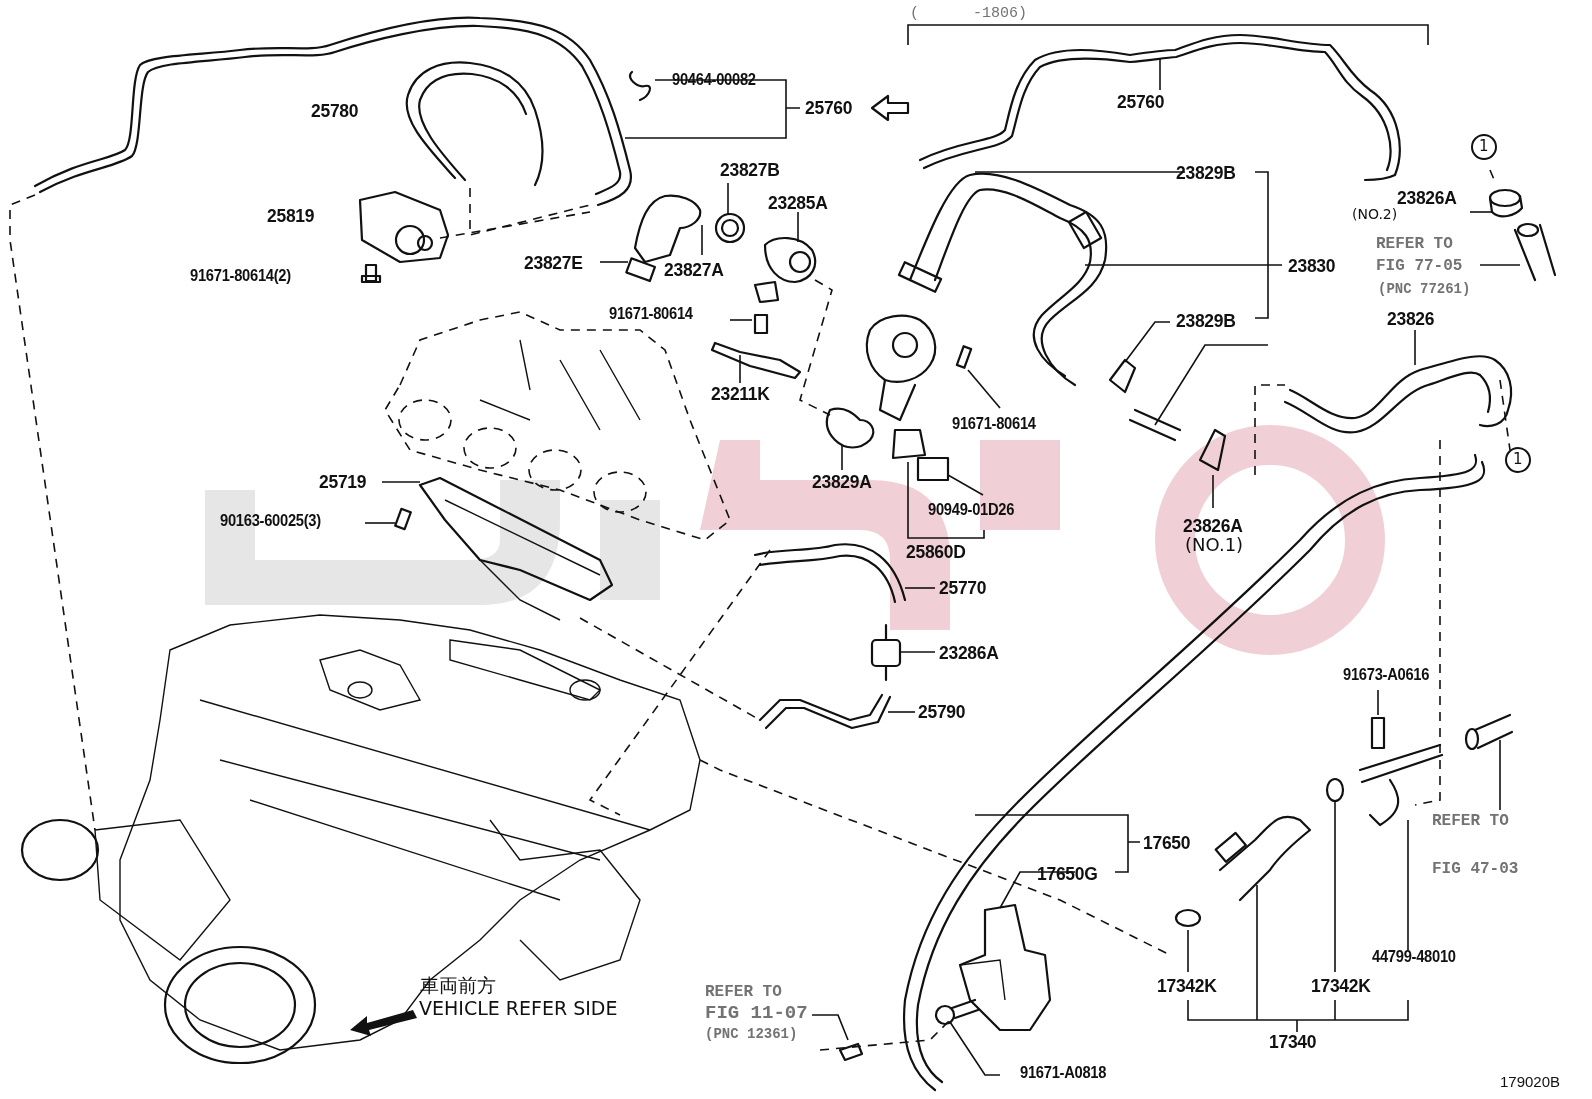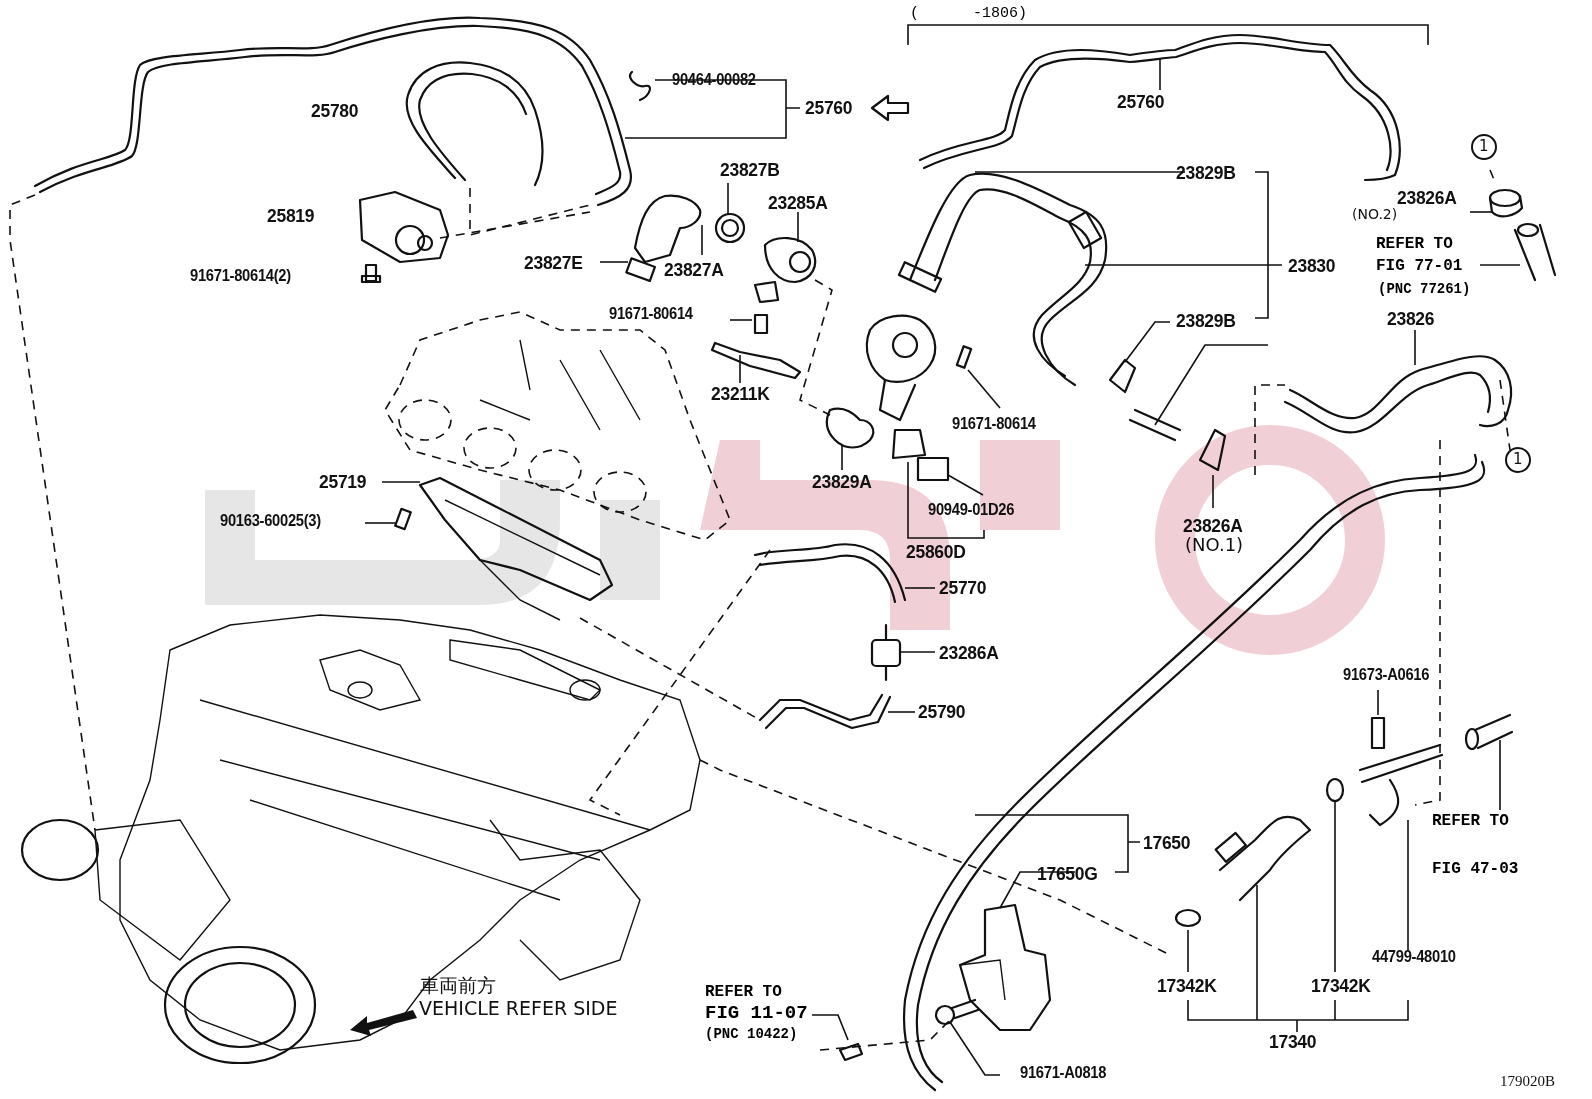--- a/index.html
+++ b/index.html
@@ -4,21 +4,21 @@
 <style>
   html, body { margin: 0; padding: 0; background: #ffffff; }
   body { width: 1592px; height: 1099px; position: relative; overflow: hidden;
          font-family: "DejaVu Sans Condensed", "DejaVu Sans", sans-serif; color: #111; }
   #canvas { position: absolute; left: 0; top: 0; width: 1592px; height: 1099px; }
   .lbl { position: absolute; font-family: "Liberation Sans Narrow", "Liberation Sans", sans-serif;
          font-weight: bold; font-size: 19px; line-height: 1; white-space: nowrap; color: #111;
          letter-spacing: -0.3px; transform: scaleX(0.92); transform-origin: left top; }
   .lbl.sm { font-size: 16px; }
   .note { position: absolute; font-family: "Liberation Mono", "DejaVu Sans Mono", monospace;
-          font-weight: bold; font-size: 15px; line-height: 19px; white-space: pre; color: #000000; text-align: center; }
+          font-weight: bold; font-size: 15px; line-height: 19px; white-space: pre; color: #737373; text-align: center; }
   .plain { position: absolute; font-family: "DejaVu Sans", sans-serif; font-size: 19px; line-height: 19px; white-space: nowrap; color: #111; }
   .wm { position: absolute; }
   svg .part { fill: none; stroke: #111; stroke-width: 2.2; stroke-linecap: round; stroke-linejoin: round; }
   svg .thin { fill: none; stroke: #111; stroke-width: 1.4; }
   svg .lead { fill: none; stroke: #111; stroke-width: 1.6; }
   svg .dash { fill: none; stroke: #111; stroke-width: 1.6; stroke-dasharray: 9 7; }
   svg .fillw { fill: #fff; stroke: #111; stroke-width: 2; }
 </style>
 </head>
 <body>
@@ -276,21 +276,21 @@
 <div class="lbl" style="left:1176px;top:163px;">23829B</div>
 <div class="lbl" style="left:1288px;top:256px;">23830</div>
 <div class="lbl" style="left:1176px;top:311px;">23829B</div>
 <div class="lbl" style="left:812px;top:472px;">23829A</div>
 <div class="lbl sm" style="left:952px;top:416px;">91671-80614</div>
 <div class="lbl sm" style="left:928px;top:502px;">90949-01D26</div>
 <div class="lbl" style="left:906px;top:542px;">25860D</div>
 <div class="lbl" style="left:1397px;top:188px;">23826A</div>
 <div class="plain" style="left:1352px;top:205px;font-size:14px;">(NO.2)</div>
 <div class="note" style="left:1376px;top:235px;font-size:16px;">REFER TO</div>
-<div class="note" style="left:1376px;top:257px;font-size:16px;">FIG 77-01</div>
+<div class="note" style="left:1376px;top:257px;font-size:16px;">FIG 77-05</div>
 <div class="note" style="left:1378px;top:280px;font-size:14px;">(PNC 77261)</div>
 <div class="lbl" style="left:1387px;top:309px;">23826</div>
 <div class="lbl" style="left:1183px;top:516px;">23826A</div>
 <div class="plain" style="left:1185px;top:535px;font-size:18px;">(NO.1)</div>
 <div class="plain" style="left:1479px;top:137px;font-size:15px;">1</div>
 <div class="plain" style="left:1513px;top:450px;font-size:15px;">1</div>
 <div class="lbl" style="left:319px;top:472px;">25719</div>
 <div class="lbl sm" style="left:220px;top:513px;">90163-60025(3)</div>
 <div class="lbl" style="left:939px;top:578px;">25770</div>
 <div class="lbl" style="left:939px;top:643px;">23286A</div>
@@ -300,21 +300,21 @@
 <div class="note" style="left:1432px;top:860px;font-size:16px;">FIG 47-03</div>
 <div class="lbl" style="left:1143px;top:833px;">17650</div>
 <div class="lbl" style="left:1037px;top:864px;">17650G</div>
 <div class="lbl" style="left:1157px;top:976px;">17342K</div>
 <div class="lbl" style="left:1311px;top:976px;">17342K</div>
 <div class="lbl sm" style="left:1372px;top:949px;">44799-48010</div>
 <div class="lbl" style="left:1269px;top:1032px;">17340</div>
 <div class="lbl sm" style="left:1020px;top:1065px;">91671-A0818</div>
 <div class="note" style="left:705px;top:983px;font-size:16px;">REFER TO</div>
 <div class="note" style="left:705px;top:1004px;font-size:19px;">FIG 11-07</div>
-<div class="note" style="left:705px;top:1025px;font-size:14px;">(PNC 10422)</div>
+<div class="note" style="left:705px;top:1025px;font-size:14px;">(PNC 12361)</div>
 
 <svg class="wm" width="80" height="40" style="left:345px;top:1002px;">
   <path d="M5 28 L22 14 L22 21 L68 8 L72 16 L24 28 L26 34 Z" fill="#111"></path>
 </svg>
 <div class="plain" style="left:420px;top:976px;">車両前方</div>
 <div class="plain" style="left:419px;top:999px;">VEHICLE REFER SIDE</div>
 
-<div class="plain" style="left:1500px;top:1072px;font-family:Liberation Serif, serif;font-size:15px;">179020B</div>
+<div class="plain" style="left:1500px;top:1072px;font-family:Liberation Sans, sans-serif;font-size:15px;">179020B</div>
 
 </body></html>

